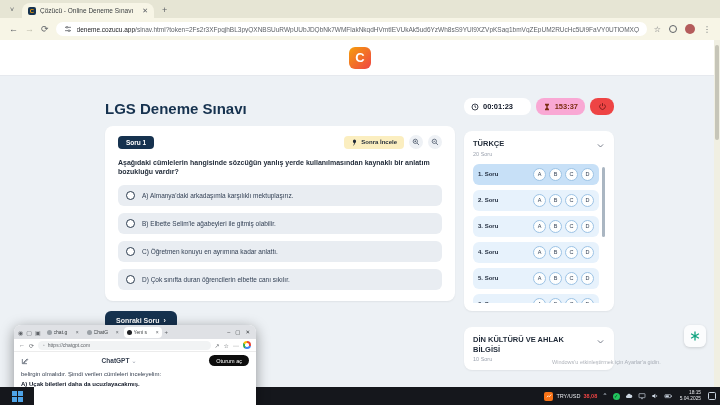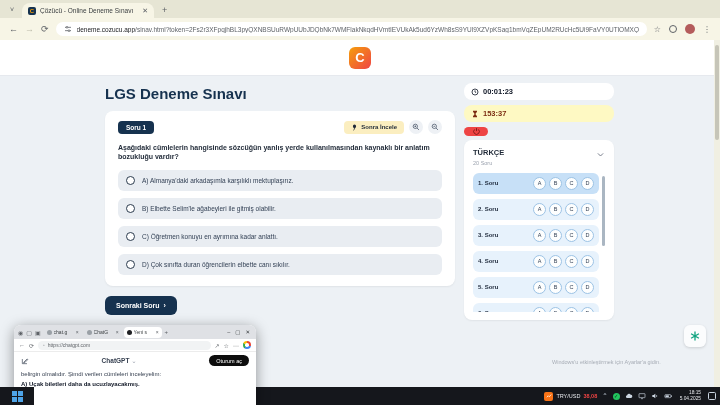--- a/index.html
+++ b/index.html
@@ -28,46 +28,46 @@
   .avatar { width:10px; height:10px; border-radius:50%; background:#b45c5c; }
   .dots { font-size:8px; color:#5f6368; letter-spacing:0; }
 
   
   .page { position:absolute; top:40px; left:0; right:0; bottom:18px; background:#edf1f5; overflow:hidden; }
   .site-header { height:36px; background:#ffffff; border-bottom:1px solid #e6e9ee; display:flex; align-items:center; justify-content:center; gap:7px; }
   .logo-badge { width:22px; height:22px; border-radius:6px; background:linear-gradient(135deg,#f59e0b,#ef4444); color:#fff; font-size:13px; font-weight:bold; display:flex; align-items:center; justify-content:center; }
   .brand-top { font-size:5.5px; color:#9aa3ad; }
   .brand-main { font-size:13px; font-weight:bold; color:#16324f; letter-spacing:.4px; }
 
-  .content { display:flex; gap:9px; padding:7px 0 0 105px; }
+  .content { display:flex; gap:9px; padding:22px 0 0 105px; }
   .q-col { width:350px; }
   .s-col { width:150px; }
 
   .page-title { font-size:15px; font-weight:bold; color:#16324f; margin:2px 0 9px 0; }
   .q-card { background:#fff; border-radius:8px; padding:9px 13px 11px; box-shadow:0 1px 2px rgba(0,0,0,.06); }
   .q-head { display:flex; align-items:center; justify-content:space-between; }
   .q-badge { background:#16324f; color:#fff; font-size:6.5px; font-weight:bold; padding:3px 8px; border-radius:4px; }
   .q-tools { display:flex; align-items:center; gap:5px; }
   .review-pill { display:flex; align-items:center; gap:3px; background:#fbeec0; color:#1f2937; font-size:6px; font-weight:bold; padding:3px 7px; border-radius:4px; }
   .zoom-btn { width:14px; height:14px; border-radius:50%; background:#eef1f5; display:flex; align-items:center; justify-content:center; }
   .q-text { font-size:7px; font-weight:bold; color:#1f2937; margin:9px 0 8px; line-height:1.35; }
   .opt { display:flex; align-items:center; gap:7px; background:#e9edf2; border-radius:6px; padding:6px 8px; margin-bottom:7px; }
   .opt:last-child { margin-bottom:0; }
   .radio { width:9px; height:9px; border-radius:50%; border:1.6px solid #2b3b4e; background:#fff; flex:0 0 auto; }
   .opt-text { font-size:6.5px; color:#334155; }
   .next-btn { display:inline-flex; align-items:center; gap:4px; margin-top:10px; background:#16324f; color:#fff; font-size:7px; font-weight:bold; padding:6px 11px; border-radius:6px; }
   .next-btn .chev { font-size:7px; }
 
-  .timer-row { display:flex; align-items:stretch; gap:5px;flex-direction:column; }
+  .timer-row { display:flex; align-items:stretch; gap:5px; }
   .pill { display:flex; align-items:center; gap:4px; border-radius:8px; padding:4px 7px; }
   .pill.elapsed { background:#fff; color:#111827; font-size:7.5px; font-weight:bold; flex:1; }
-  .pill.remaining { background:#fef9c3; color:#7c2d12; font-size:7.5px; font-weight:bold; }
+  .pill.remaining { background:#f9a8d4; color:#7c2d12; font-size:7.5px; font-weight:bold; }
   .quit-btn { width:24px; border-radius:8px; background:#ee4444; display:flex; align-items:center; justify-content:center; }
 
-  .sec-card { background:#fff; border-radius:8px; margin-top:4px; padding:8px 9px; box-shadow:0 1px 2px rgba(0,0,0,.06); position:relative; }
+  .sec-card { background:#fff; border-radius:8px; margin-top:16px; padding:8px 9px; box-shadow:0 1px 2px rgba(0,0,0,.06); position:relative; }
   .sec-head { display:flex; align-items:flex-start; justify-content:space-between; }
   .sec-title { font-size:7.5px; font-weight:bold; color:#1f2937; line-height:1.3; max-width:115px; }
   .sec-count { font-size:5.5px; color:#9ca3af; margin-top:2px; }
   .sec-chev { color:#6b7280; flex:0 0 auto; margin-top:2px; }
 
   .q-list { margin-top:7px; height:139px; overflow:hidden; position:relative; padding-right:6px; }
   .q-row { display:flex; align-items:center; justify-content:space-between; background:#e7f2fc; border-radius:6px; padding:4px 5px; margin-bottom:5px; }
   .q-row.active { background:#c7e0f7; }
   .q-row-label { font-size:6px; font-weight:bold; color:#1e293b; }
   .q-choices { display:flex; gap:3px; }
@@ -302,20 +302,31 @@
                   <span class="choice">A</span>
                   <span class="choice">B</span>
                   <span class="choice">C</span>
                   <span class="choice">D</span>
                 </span>
               </div>
             </div>
         </div>
 
 
+        <div class="sec-card">
+          <div class="sec-head">
+            <div>
+              <div class="sec-title">DİN KÜLTÜRÜ VE AHLAK BİLGİSİ</div>
+              <div class="sec-count">10 Soru</div>
+            </div>
+            <svg class="sec-chev" width="9" height="9" viewBox="0 0 24 24" fill="none" stroke="#6b7280" stroke-width="2.4">
+                <path d="M5 9l7 7 7-7"></path>
+              </svg>
+          </div>
+        </div>
       </div>
     </div>
 
     <div class="page-scrollbar">
         <div class="thumb"></div>
       </div>
 
     <div class="watermark">
       <div class="l2">Windows'u etkinleştirmek için Ayarlar'a gidin.</div>
     </div>

